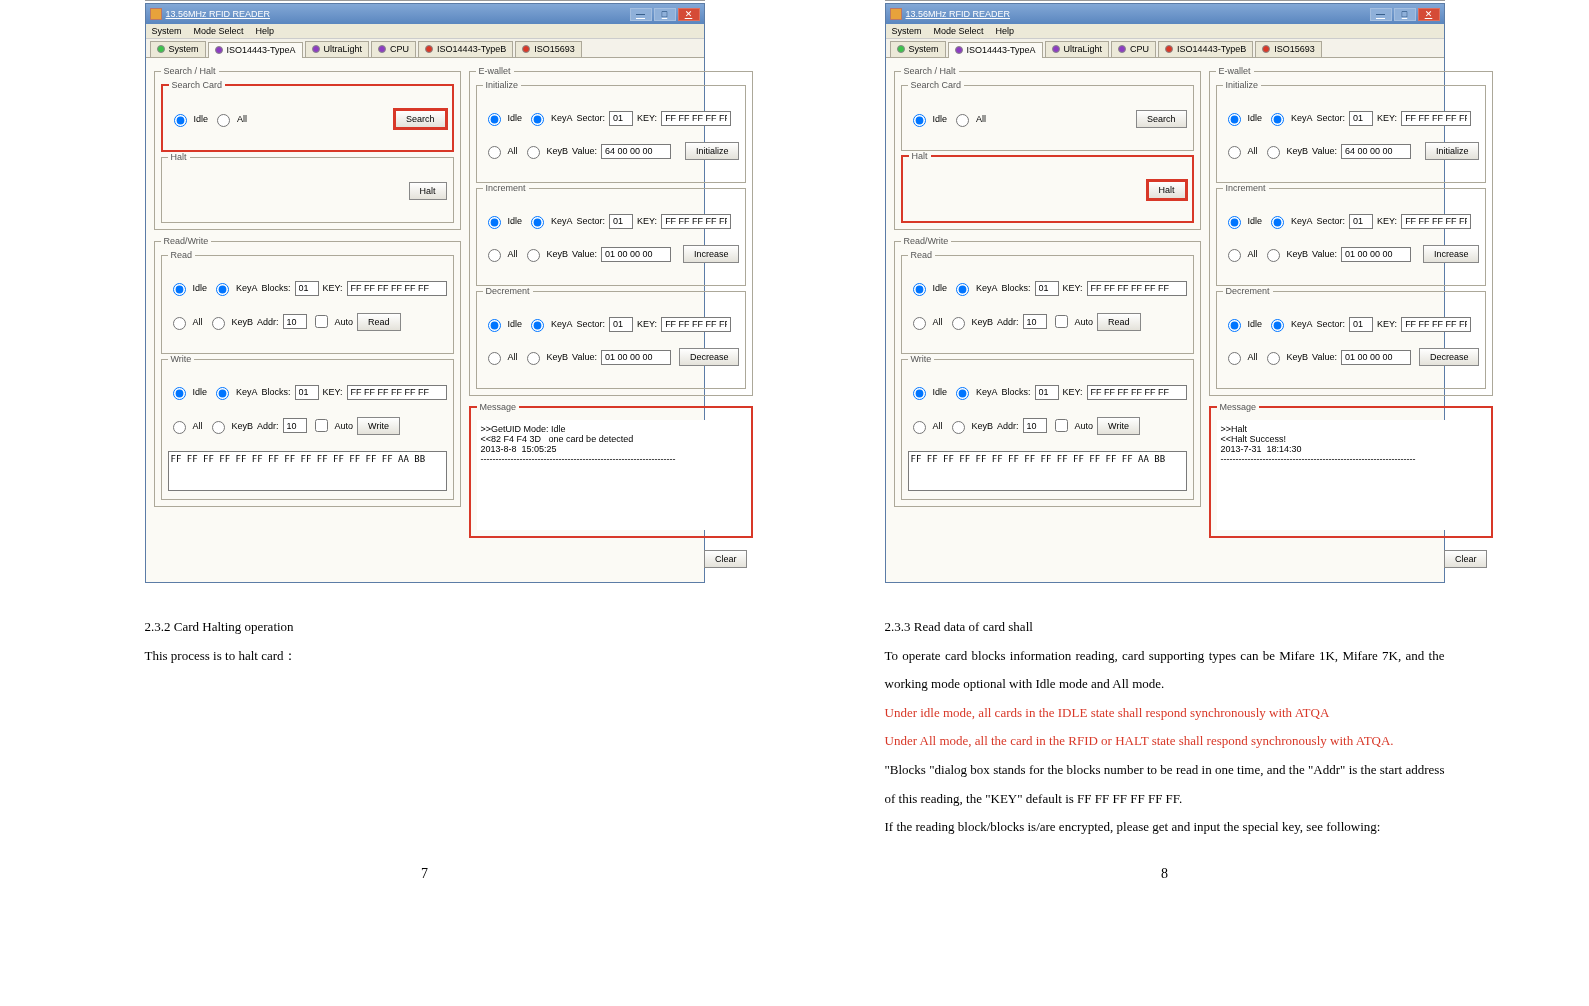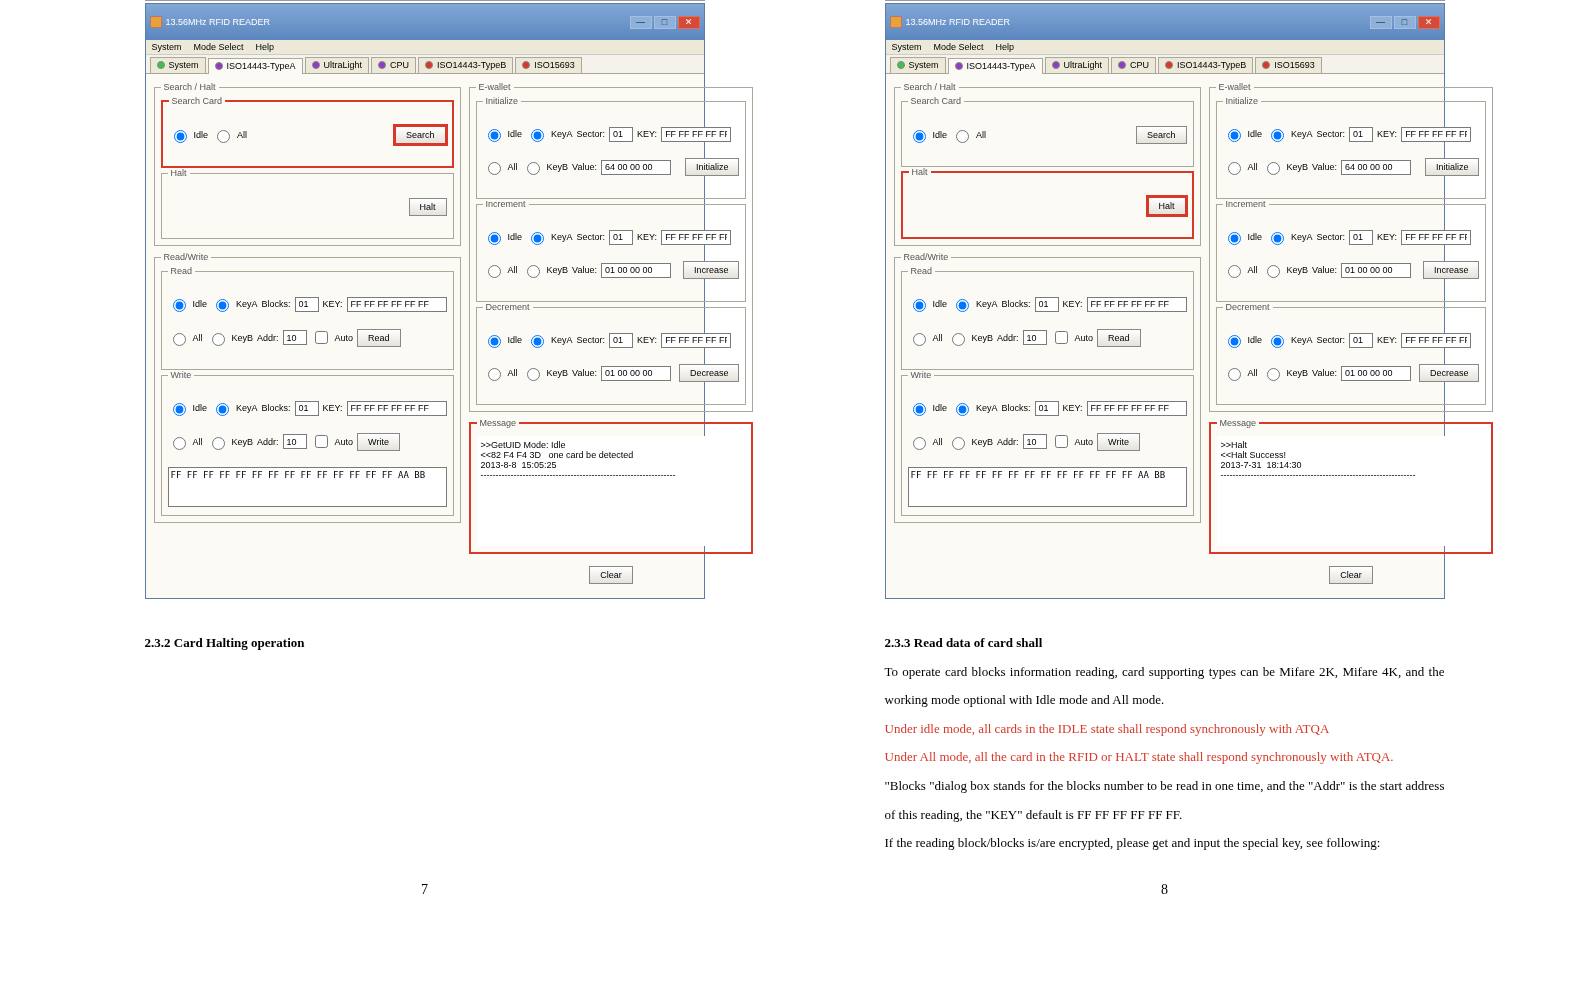--- a/index.html
+++ b/index.html
@@ -23,25 +23,26 @@
   }
   .page-top-rule { border-top: 1px solid #999; margin-bottom: 2px; }
   .app-window {
     border: 1px solid #5c7ca6;
     background: #ece9d8;
     margin-bottom: 30px;
   }
   .titlebar {
     display: flex;
     align-items: center;
-    height: 36px;
+    height: 20px;
     background: linear-gradient(to bottom, #83a8d6, #5a86bf);
     color: #fff;
     font-size: 9px;
     padding: 0 4px;
+    text-decoration: underline;
   }
   .titlebar .app-icon {
     width: 12px; height: 12px;
     background: #e8a23b;
     margin-right: 4px;
     border: 1px solid #b76;
   }
   .titlebar .spacer { flex: 1; }
   .titlebar .win-btn {
     width: 22px; height: 13px;
@@ -126,23 +127,23 @@
   }
   .msgbox {
     border:1px solid #aca899;
     height:120px;
     overflow:auto;
     padding:4px;
     font-size:9px;
     background:#fff;
     margin-top:4px;
   }
-  .clear-row { display:flex; justify-content:center; padding:6px;}
+  .clear-row { display:flex; justify-content:flex-end; padding:6px;}
   .doc-text { font-size:13px; line-height:2.2; font-family:"Times New Roman",serif; }
-  .doc-text .heading { font-weight:bold; }
+  .doc-text .heading { font-weight:normal; }
   .doc-text .redtxt { color:#d83828; }
   .pagenum { text-align:center; font-family:"Times New Roman",serif; font-size:14px; margin-top:auto; padding-top:24px;}
 </style>
 </head>
 <body>
 
 <div class="spread">
 
   <div class="page">
     <div class="page-top-rule"></div>
@@ -345,20 +346,21 @@
 -----------------------------------------------------------------</div>
           </fieldset>
           <div class="clear-row">
               <button class="winbtn">Clear</button>
             </div>
         </div>
       </div>
     </div>
     <div class="doc-text">
       <div class="heading">2.3.2    Card Halting operation</div>
+      <div>This process is to halt card：</div>
     </div>
     <div class="pagenum">7</div>
   </div>
 
   <div class="page">
     <div class="page-top-rule"></div>
     <div class="app-window">
       <div class="titlebar">
         <span class="app-icon"></span>
         <span>13.56MHz RFID READER</span>
@@ -555,21 +557,21 @@
 -----------------------------------------------------------------</div>
           </fieldset>
           <div class="clear-row">
               <button class="winbtn">Clear</button>
             </div>
         </div>
       </div>
     </div>
     <div class="doc-text">
       <div class="heading">2.3.3    Read data of card shall</div>
-      <div style="text-align:justify;">To operate card blocks information reading, card supporting types can be Mifare 2K, Mifare 4K, and the working mode optional with Idle mode and All mode.</div>
+      <div style="text-align:justify;">To operate card blocks information reading, card supporting types can be Mifare 1K, Mifare 7K, and the working mode optional with Idle mode and All mode.</div>
       <div class="redtxt">Under idle mode,    all cards in the IDLE state shall respond synchronously with ATQA</div>
       <div class="redtxt">Under All mode, all the card in the RFID or HALT state shall respond synchronously with ATQA.</div>
       <div style="text-align:justify;">"Blocks "dialog box stands for the blocks number to be read in one time, and the "Addr" is the start address of this reading, the "KEY" default is FF FF FF FF FF FF.</div>
       <div style="text-align:justify;">If the reading block/blocks is/are encrypted, please get and input the special key, see following:</div>
     </div>
     <div class="pagenum">8</div>
   </div>
 </div>
 
 </body></html>

